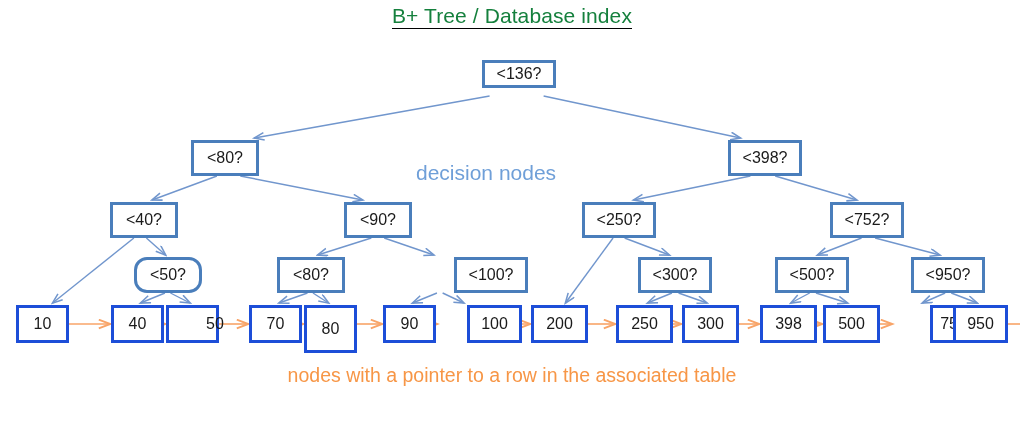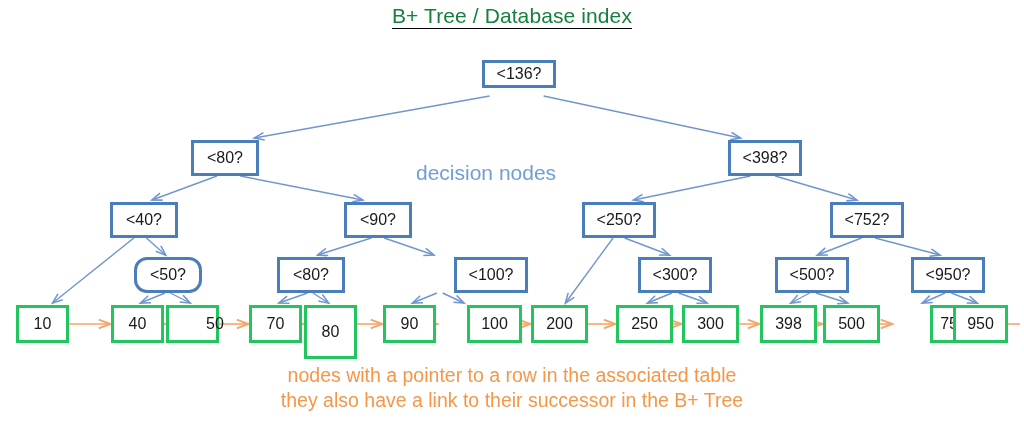--- a/index.html
+++ b/index.html
@@ -51,21 +51,21 @@
     justify-content: center;
     background: #ffffff;
     font-size: 16px;
     color: #1a1a1a;
     line-height: 1;
   }
   .decision {
     border: 3px solid #4a7ebb;
   }
   .leaf {
-    border: 3px solid #22c55e;
+    border: 3px solid #1d4ed8;
     font-size: 16px;
   }
   .caption-label {
     position: absolute;
     color: #6f9fd8;
     font-size: 21px;
     white-space: nowrap;
   }
   .footer {
     position: absolute;
@@ -187,21 +187,21 @@
       </div>
       <div class="node leaf" style="left: 111px; top: 305px; width: 53px; height: 38px;">
         <span>40</span>
       </div>
       <div class="node leaf" style="left: 166px; top: 305px; width: 53px; height: 38px; padding-left: 45px;">
         <span>50</span>
       </div>
       <div class="node leaf" style="left: 249px; top: 305px; width: 53px; height: 38px;">
         <span>70</span>
       </div>
-      <div class="node leaf" style="left: 304px; top: 305px; width: 53px; height: 54px;">
+      <div class="node leaf" style="left: 304px; top: 305px; width: 53px; height: 48px;">
         <span>80</span>
       </div>
       <div class="node leaf" style="left: 383px; top: 305px; width: 53px; height: 38px;">
         <span>90</span>
       </div>
       <div class="node leaf" style="left: 459px; top: 305px; width: 55px; height: 38px; margin-left: 8px;">
         <span>100</span>
       </div>
       <div class="node leaf" style="left: 531px; top: 305px; width: 57px; height: 38px;">
         <span>200</span>
@@ -223,16 +223,15 @@
       </div>
       <div class="node leaf" style="left: 953px; top: 305px; width: 55px; height: 38px;">
         <span>950</span>
       </div>
     </div>
 
   <div class="caption-label" id="decision-label" style="left: 416px; top: 140px; margin-top: 21px;">decision nodes</div>
 
   <div class="footer" id="footer-block" style="top: 363px;">
     <div>nodes with a pointer to a row in the associated table</div>
-    <div>they also have a link to their successor in the B+ Tree</div>
   </div>
 
 </div>
 
 </body></html>

